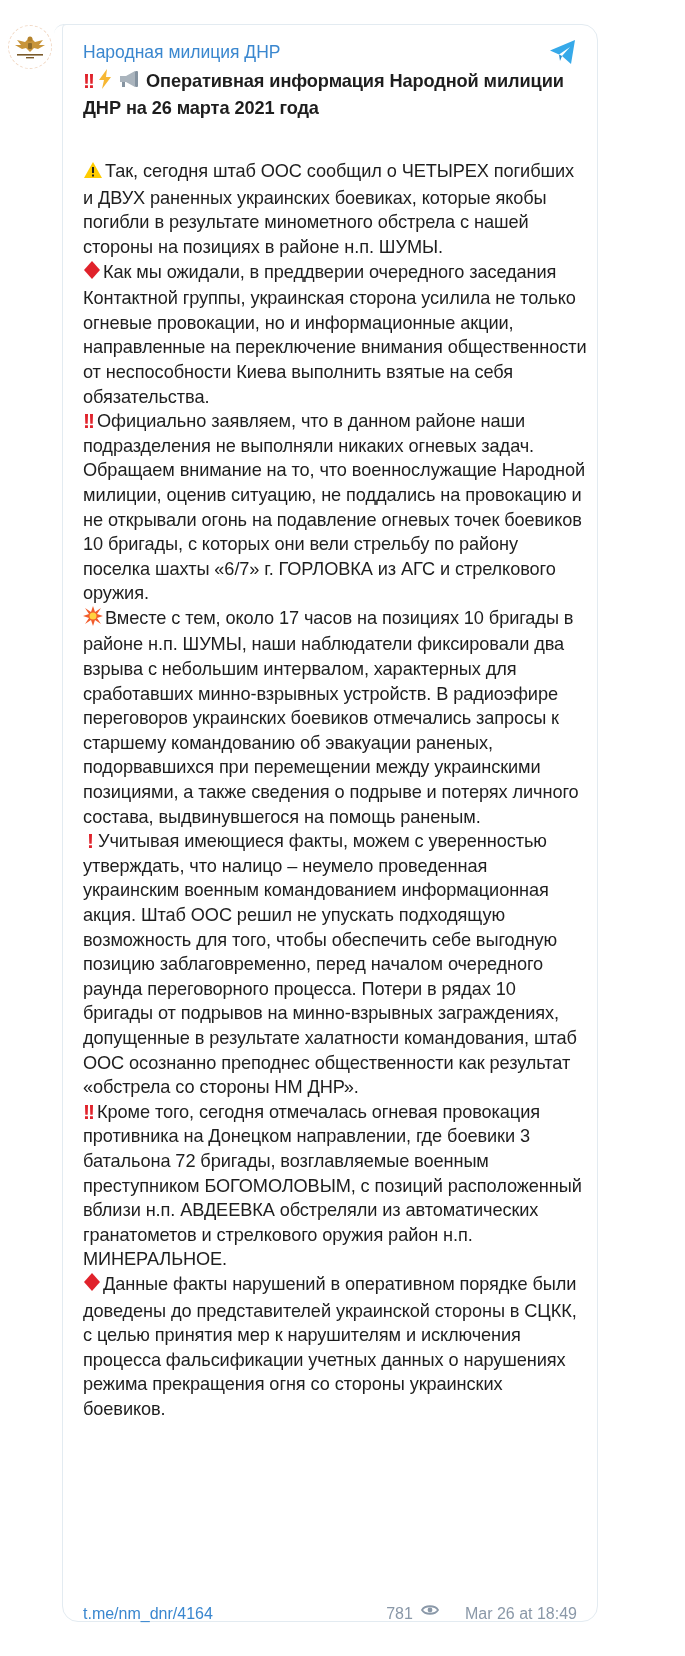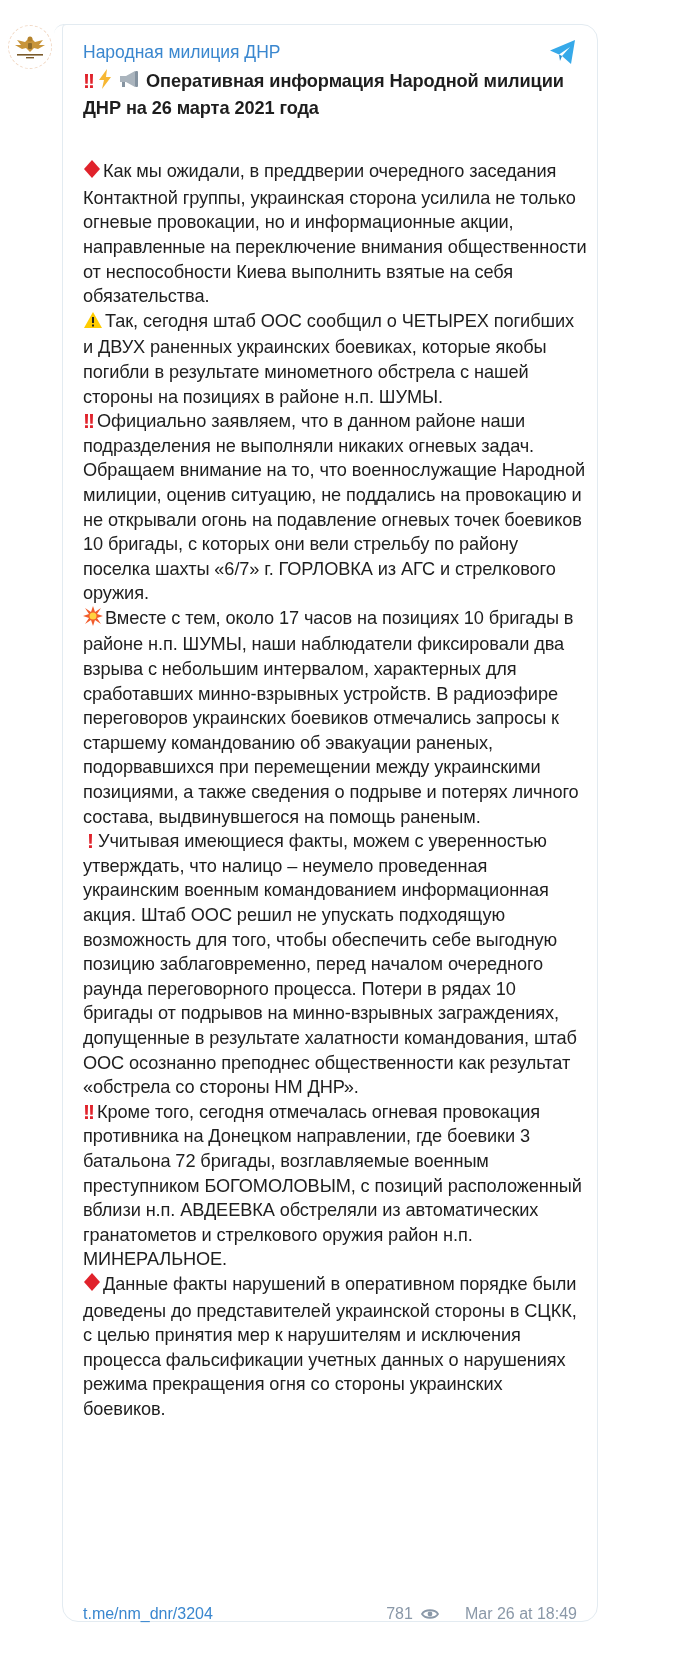--- a/index.html
+++ b/index.html
@@ -109,21 +109,21 @@
     line-height: 20px;
   }
   .footer-meta {
     position: absolute;
     right: 20px;
     top: 1579px;
     font-size: 16px;
     color: #8a98a8;
     line-height: 20px;
     display: flex;
-    align-items: center;
+    align-items: flex-start;
     gap: 8px;
   }
   .eye-icon {
     width: 18px;
     height: 12px;
     display: inline-block;
   }
 </style>
 </head>
 <body>
@@ -152,32 +152,32 @@
       <span class="emoji em-bang">!!</span><span class="emoji"><svg width="16" height="20" viewBox="0 0 16 20">
             <path d="M10 0 L2 11 L7 11 L5 20 L14 8 L9 8 Z" fill="#f7b733"></path>
           </svg></span><span class="emoji" style="margin-right:6px;margin-left:3px;"><svg width="22" height="20" viewBox="0 0 22 20">
             <path d="M2 7 L8 7 L17 2 L17 18 L8 13 L2 13 Z" fill="#aab4bd"></path>
             <rect x="17" y="2" width="3" height="16" rx="1" fill="#8593a0"></rect>
             <rect x="4" y="13" width="3" height="5" fill="#8593a0"></rect>
           </svg></span><span>Оперативная информация Народной милиции ДНР на 26 марта 2021 года</span>
     </div>
 
     <p class="para">
-      <span class="emoji"><svg width="18" height="20" viewBox="0 0 18 20">
-            <path d="M9 1 L17 10 L9 19 L1 10 Z" fill="#e0222b"></path>
-          </svg></span><span>Как мы ожидали, в преддверии очередного заседания Контактной группы, украинская сторона усилила не только огневые провокации, но и информационные акции, направленные на переключение внимания общественности от неспособности Киева выполнить взятые на себя обязательства.</span>
-    </p>
-    <p class="para">
       <span class="emoji"><svg width="20" height="18" viewBox="0 0 20 18">
             <path d="M10 1 L19 17 L1 17 Z" fill="#ffcc00"></path>
             <rect x="9" y="6" width="2" height="6" fill="#222"></rect>
             <rect x="9" y="13.5" width="2" height="2" fill="#222"></rect>
           </svg></span><span>Так, сегодня штаб ООС сообщил о ЧЕТЫРЕХ погибших и ДВУХ раненных украинских боевиках, которые якобы погибли в результате минометного обстрела с нашей стороны на позициях в районе н.п. ШУМЫ.</span>
     </p>
     <p class="para">
+      <span class="emoji"><svg width="18" height="20" viewBox="0 0 18 20">
+            <path d="M9 1 L17 10 L9 19 L1 10 Z" fill="#e0222b"></path>
+          </svg></span><span>Как мы ожидали, в преддверии очередного заседания Контактной группы, украинская сторона усилила не только огневые провокации, но и информационные акции, направленные на переключение внимания общественности от неспособности Киева выполнить взятые на себя обязательства.</span>
+    </p>
+    <p class="para">
       <span class="emoji em-bang">!!</span><span>Официально заявляем, что в данном районе наши подразделения не выполняли никаких огневых задач. Обращаем внимание на то, что военнослужащие Народной милиции, оценив ситуацию, не поддались на провокацию и не открывали огонь на подавление огневых точек боевиков 10 бригады, с которых они вели стрельбу по району поселка шахты «6/7» г. ГОРЛОВКА из АГС и стрелкового оружия.</span>
     </p>
     <p class="para">
       <span class="emoji"><svg width="20" height="20" viewBox="0 0 20 20">
             <path d="M10 0 L12 6 L18 2 L14 8 L20 10 L14 12 L18 18 L12 14 L10 20 L8 14 L2 18 L6 12 L0 10 L6 8 L2 2 L8 6 Z" fill="#f25c2b"></path>
             <circle cx="10" cy="10" r="3.5" fill="#ffd23f"></circle>
           </svg></span><span>Вместе с тем, около 17 часов на позициях 10 бригады в районе н.п. ШУМЫ, наши наблюдатели фиксировали два взрыва с небольшим интервалом, характерных для сработавших минно-взрывных устройств. В радиоэфире переговоров украинских боевиков отмечались запросы к старшему командованию об эвакуации раненых, подорвавшихся при перемещении между украинскими позициями, а также сведения о подрыве и потерях личного состава, выдвинувшегося на помощь раненым.</span>
     </p>
     <p class="para">
       <span class="emoji em-bang em-single">!</span><span>Учитывая имеющиеся факты, можем с уверенностью утверждать, что налицо – неумело проведенная украинским военным командованием информационная акция. Штаб ООС решил не упускать подходящую возможность для того, чтобы обеспечить себе выгодную позицию заблаговременно, перед началом очередного раунда переговорного процесса. Потери в рядах 10 бригады от подрывов на минно-взрывных заграждениях, допущенные в результате халатности командования, штаб ООС осознанно преподнес общественности как результат «обстрела со стороны НМ ДНР».</span>
@@ -185,21 +185,21 @@
     <p class="para">
       <span class="emoji em-bang">!!</span><span>Кроме того, сегодня отмечалась огневая провокация противника на Донецком направлении, где боевики 3 батальона 72 бригады, возглавляемые военным преступником БОГОМОЛОВЫМ, с позиций расположенный вблизи н.п. АВДЕЕВКА обстреляли из автоматических гранатометов и стрелкового оружия район н.п. МИНЕРАЛЬНОЕ.</span>
     </p>
     <p class="para">
       <span class="emoji"><svg width="18" height="20" viewBox="0 0 18 20">
             <path d="M9 1 L17 10 L9 19 L1 10 Z" fill="#e0222b"></path>
           </svg></span><span>Данные факты нарушений в оперативном порядке были доведены до представителей украинской стороны в СЦКК, с целью принятия мер к нарушителям и исключения процесса фальсификации учетных данных о нарушениях режима прекращения огня со стороны украинских боевиков.</span>
     </p>
   </div>
 
-  <a class="footer-link">t.me/nm_dnr/3204</a>
+  <a class="footer-link">t.me/nm_dnr/4164</a>
   <div class="footer-meta">
     <span>781</span>
     <svg class="eye-icon" viewBox="0 0 18 12">
       <path d="M1 6 C4 1 14 1 17 6 C14 11 4 11 1 6 Z" fill="none" stroke="#8a98a8" stroke-width="1.8"></path>
       <circle cx="9" cy="6" r="2.4" fill="#8a98a8"></circle>
     </svg>
     <span style="margin-left:18px;">Mar 26 at 18:49</span>
   </div>
 </div>
 

